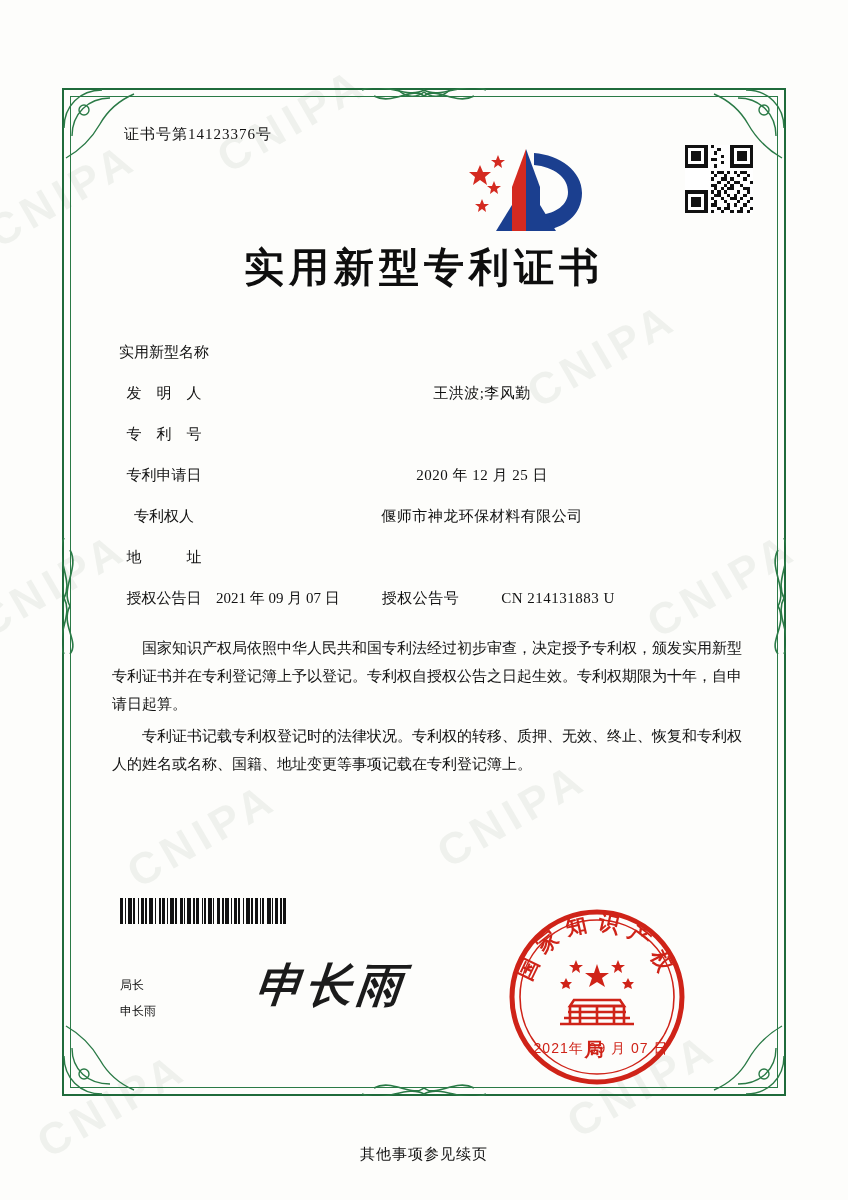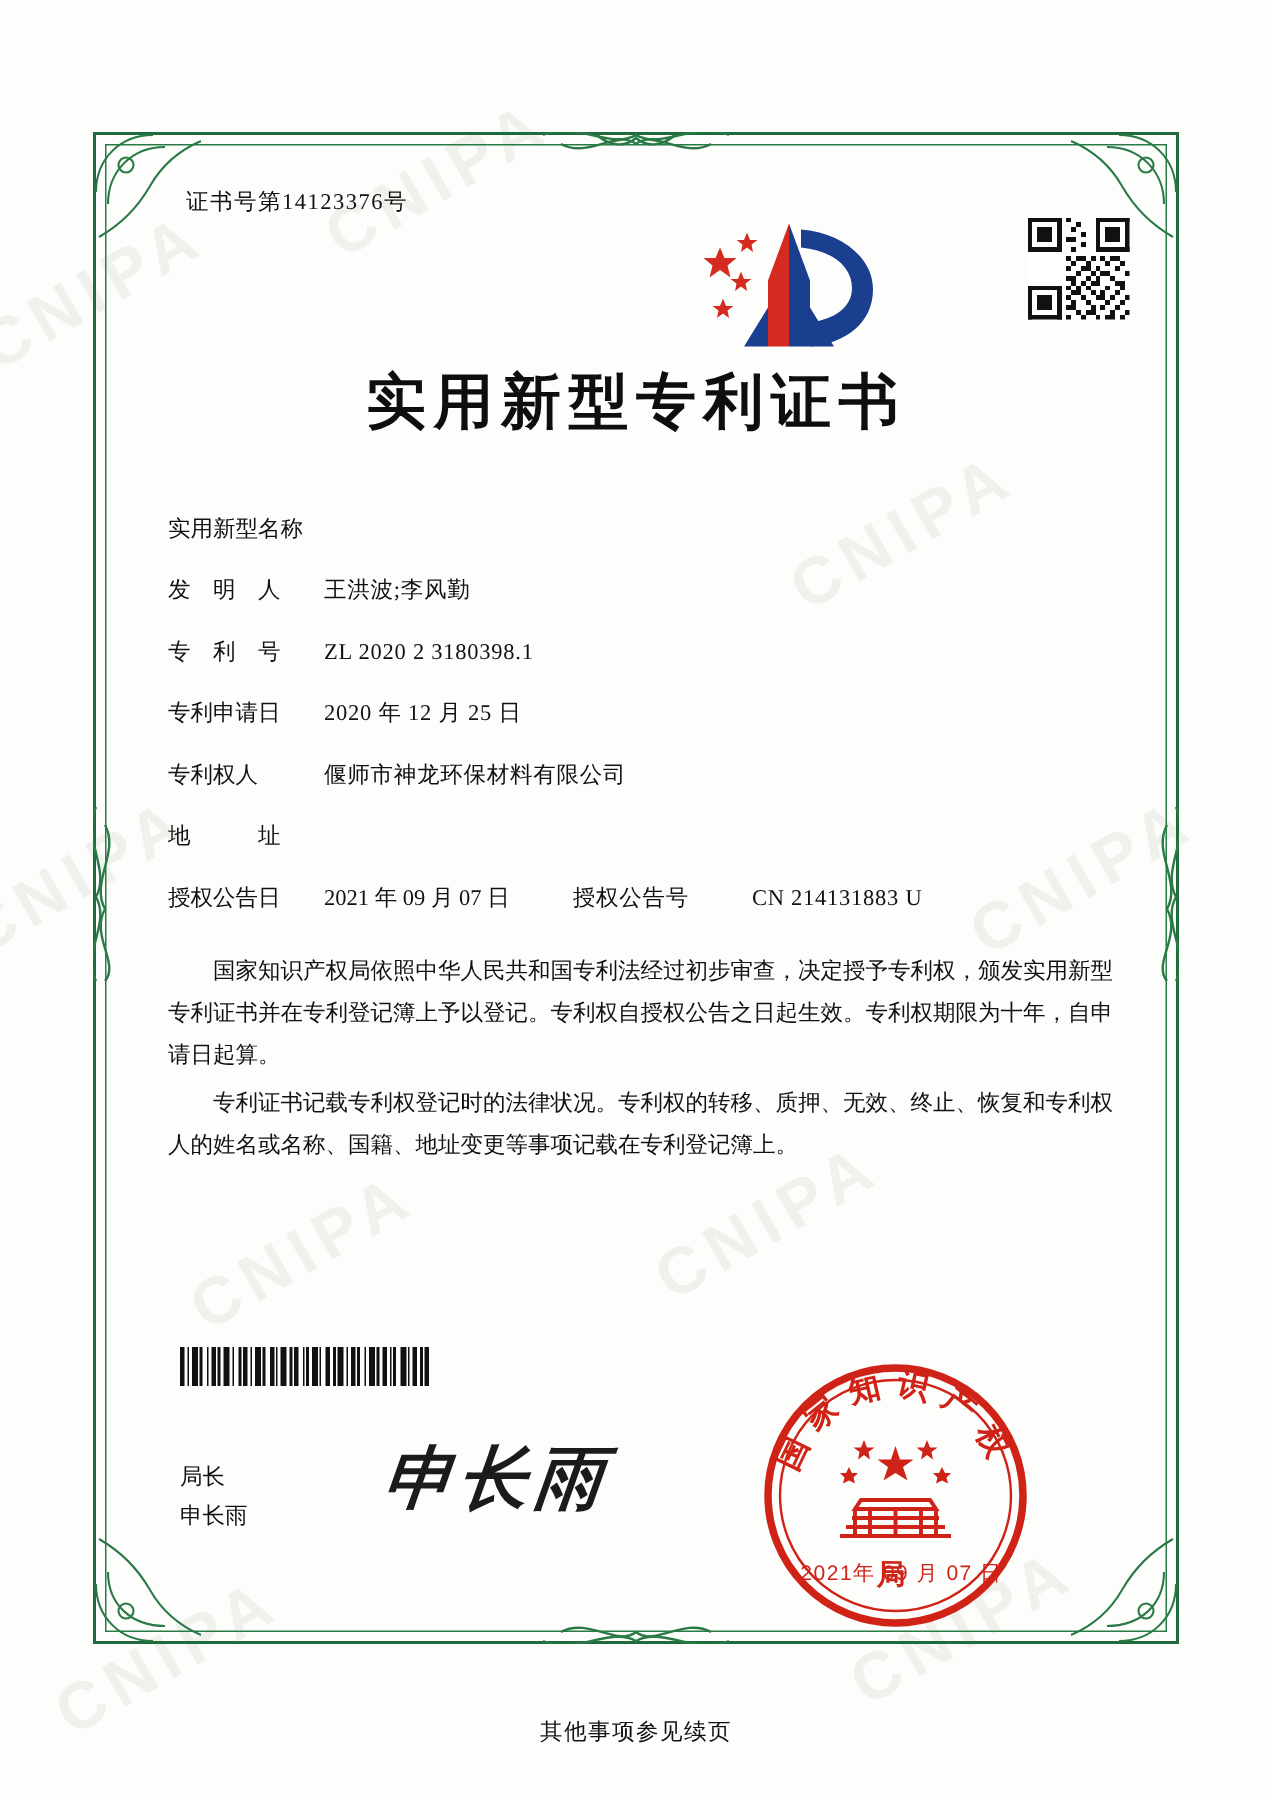--- a/index.html
+++ b/index.html
@@ -114,20 +114,21 @@
   .fields {
     margin-top: 48px;
     margin-left: 12px;
   }
   .frow {
     display: flex;
     align-items: baseline;
     margin-bottom: 22px;
     font-size: 15px;
     color: #111;
+    text-align: center;
   }
   .flabel {
     width: 104px;
     flex: none;
     letter-spacing: 0px;
     white-space: nowrap;
   }
   .fvalue {
     flex: 1;
     letter-spacing: 0.5px;
@@ -171,21 +172,21 @@
     display: block;
     background: #111;
     height: 100%;
   }
 
   
   .sig-label {
     position: absolute;
     left: 120px;
     top: 972px;
-    font-size: 15px;
+    font-size: 12px;
     line-height: 26px;
     color: #111;
   }
   .sig-hand {
     position: absolute;
     left: 256px;
     top: 955px;
     font-size: 46px;
     color: #1b1b1b;
     font-family: "DejaVu Serif", serif;
@@ -406,21 +407,20 @@
     <div class="fields">
       <div class="frow">
         <div class="flabel">实用新型名称</div>
       </div>
       <div class="frow">
         <div class="flabel">发　明　人</div>
         <div class="fvalue">王洪波;李风勤</div>
       </div>
       <div class="frow">
         <div class="flabel">专　利　号</div>
-        <div class="fvalue">ZL 2020 2 3180398.1</div>
       </div>
       <div class="frow">
         <div class="flabel">专利申请日</div>
         <div class="fvalue">2020 年 12 月 25 日</div>
       </div>
       <div class="frow">
         <div class="flabel">专利权人</div>
         <div class="fvalue">偃师市神龙环保材料有限公司</div>
       </div>
       <div class="frow">

